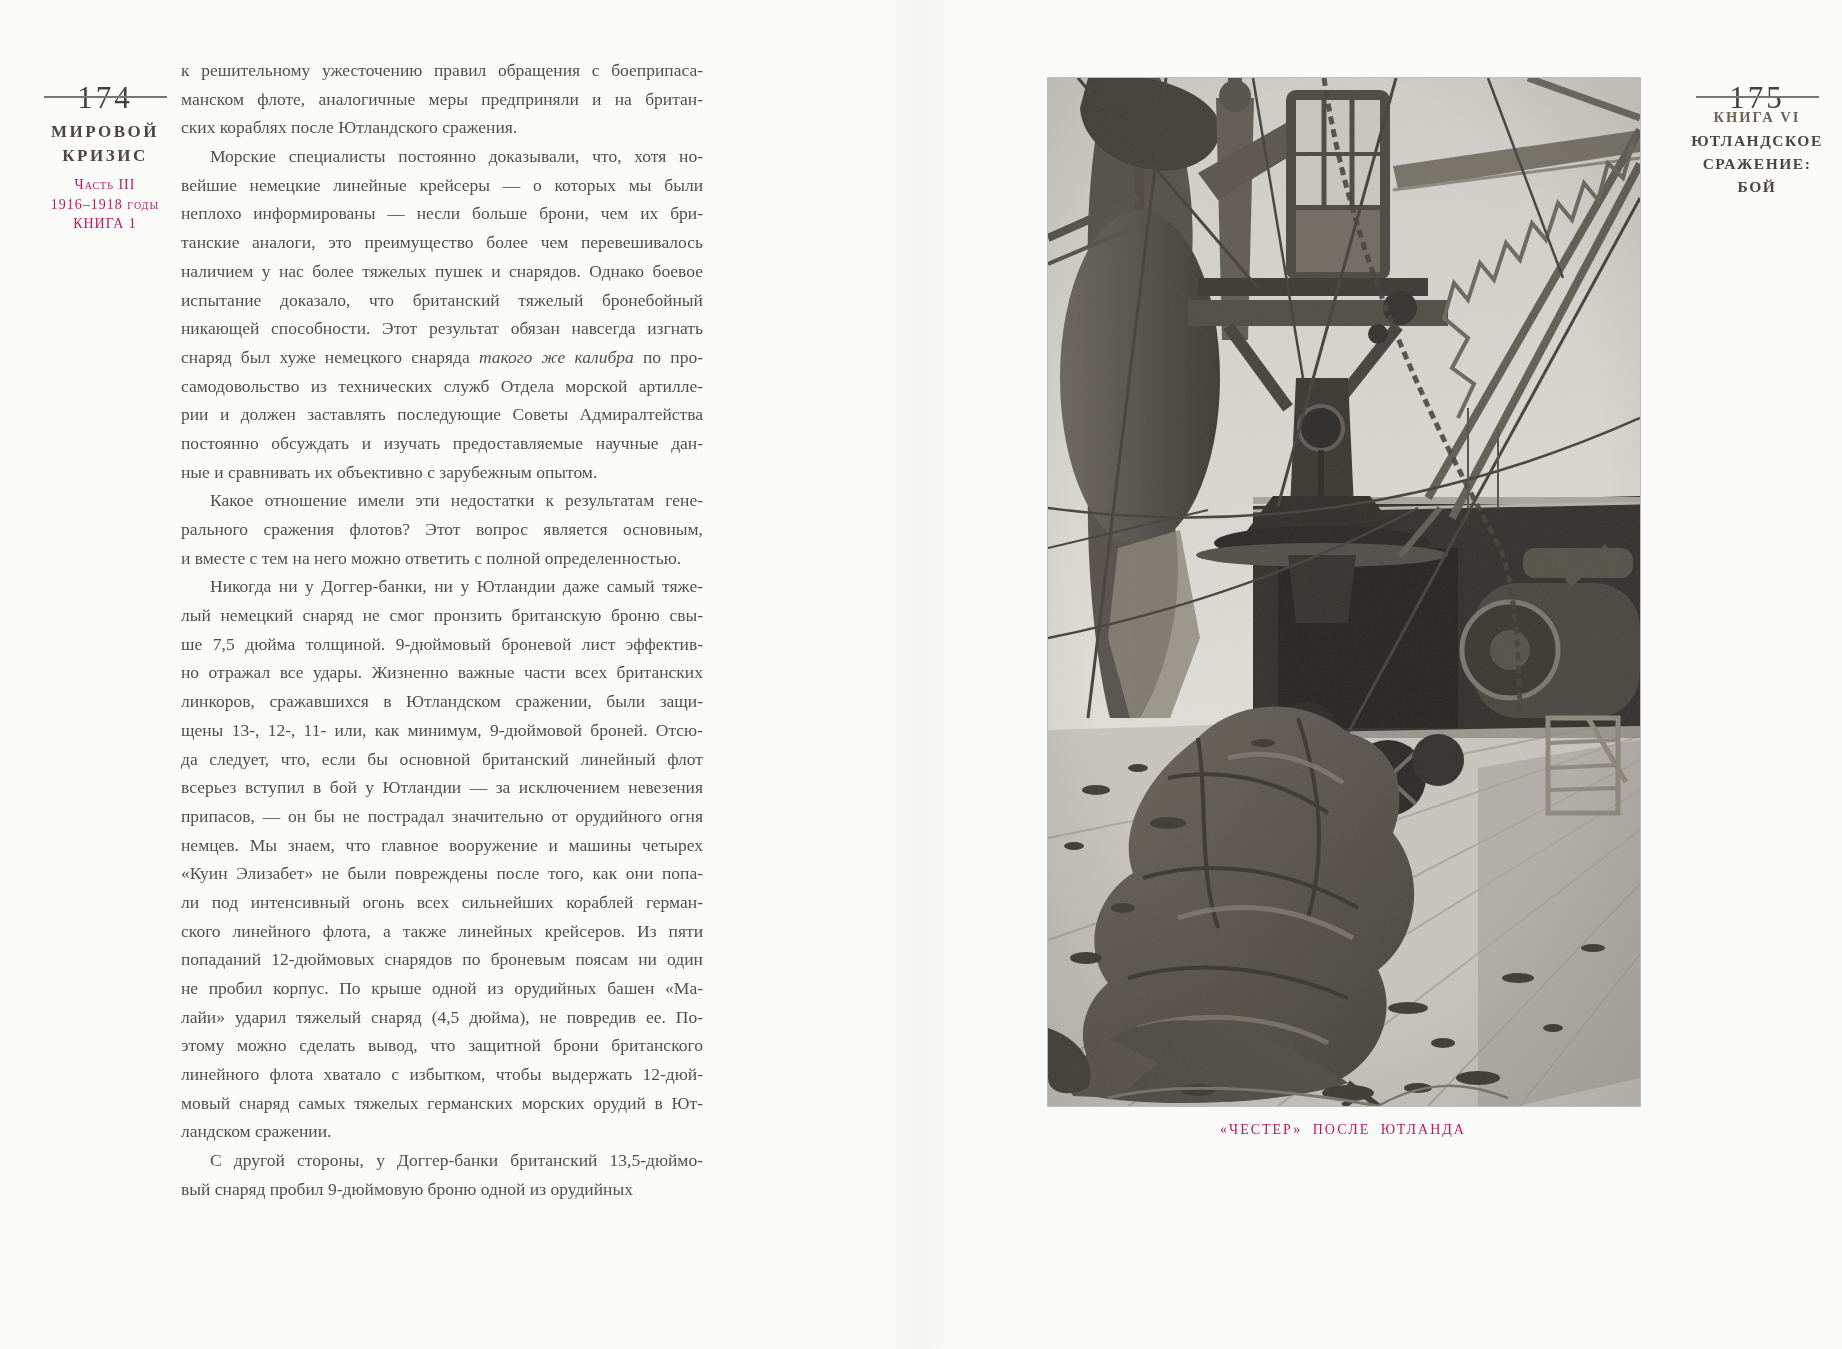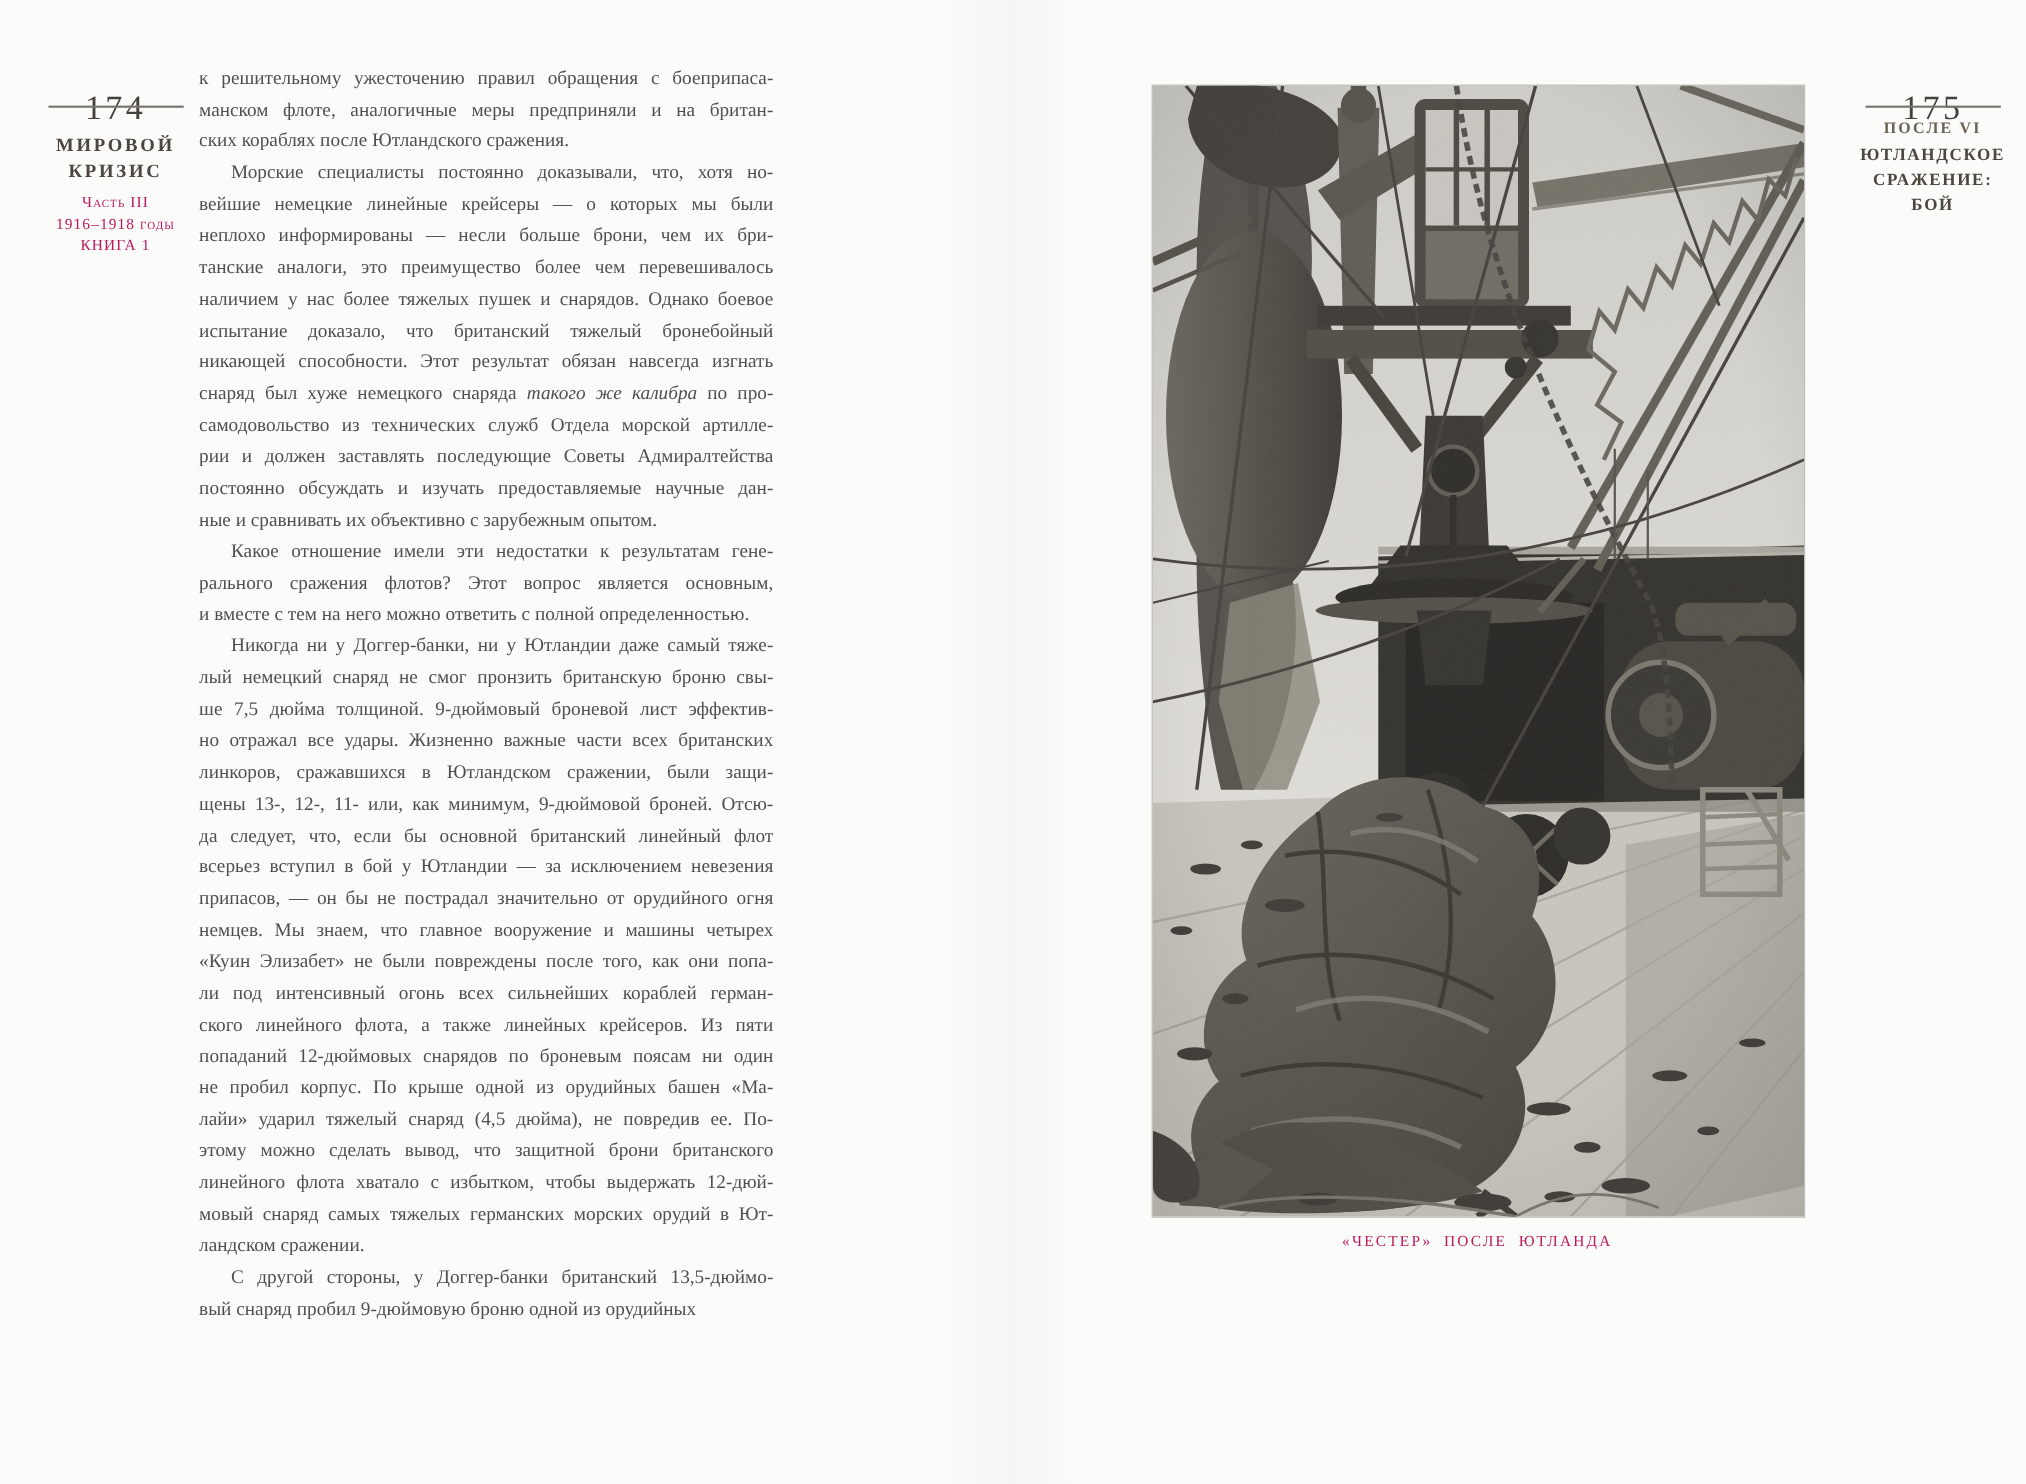--- a/index.html
+++ b/index.html
@@ -133,21 +133,21 @@
       <div class="line"><span>С другой стороны, у Доггер-банки британский 13,5-дюймо-</span></div>
       <div class="line last"><span>вый снаряд пробил 9-дюймовую броню одной из орудийных</span></div>
     </div>
   </div>
 
 <div class="margin-block" style="left:1692px;top:50px;width:130px;">
   <div class="pagenum">175</div>
 </div>
 <div class="head-rule" style="left:1696px;top:96px;width:123px;"></div>
 <div class="margin-block" style="left:1682px;top:106px;width:150px;">
-  <div class="chapter-label">ПОСЛЕ VI</div>
+  <div class="chapter-label">КНИГА VI</div>
   <div class="chapter-title">ЮТЛАНДСКОЕ</div>
   <div class="chapter-title">СРАЖЕНИЕ:</div>
   <div class="chapter-title">БОЙ</div>
 </div>
 
 <div class="photo">
 <svg viewBox="0 0 592 1028" xmlns="http://www.w3.org/2000/svg">
   <defs>
     <linearGradient id="g-sky" x1="0" y1="0" x2="0" y2="1">
       <stop offset="0" stop-color="#cfcec9"></stop>

